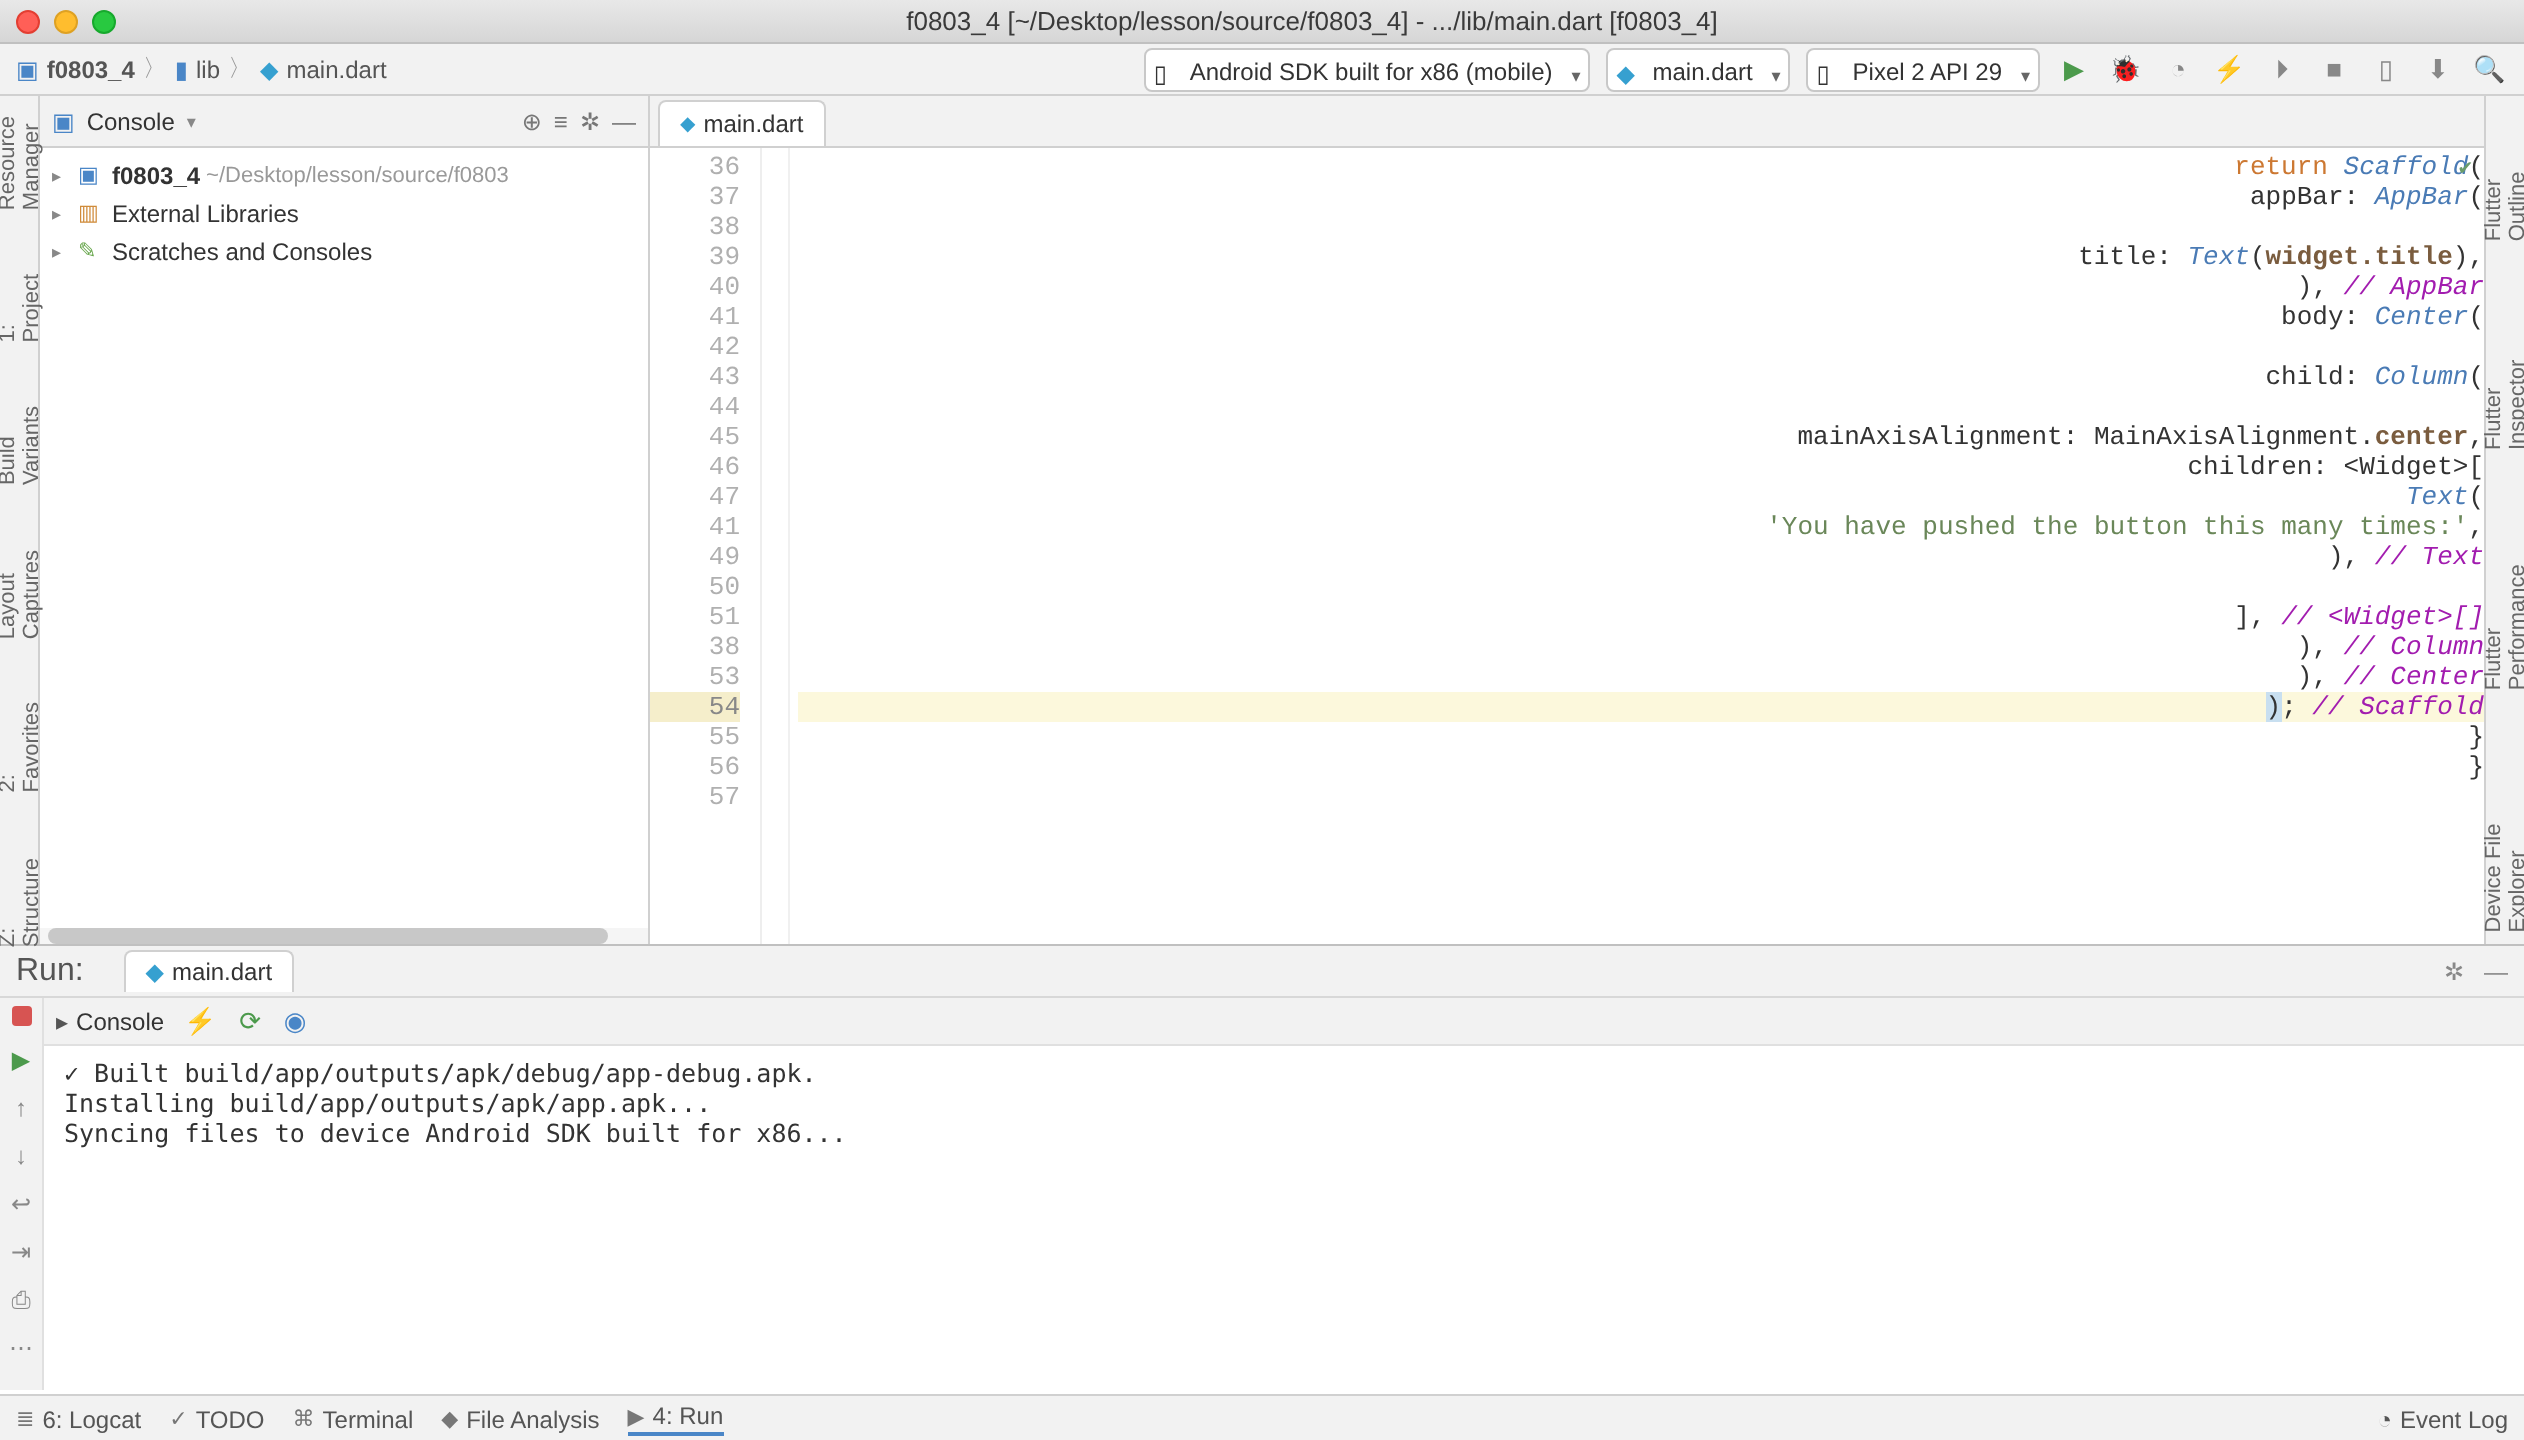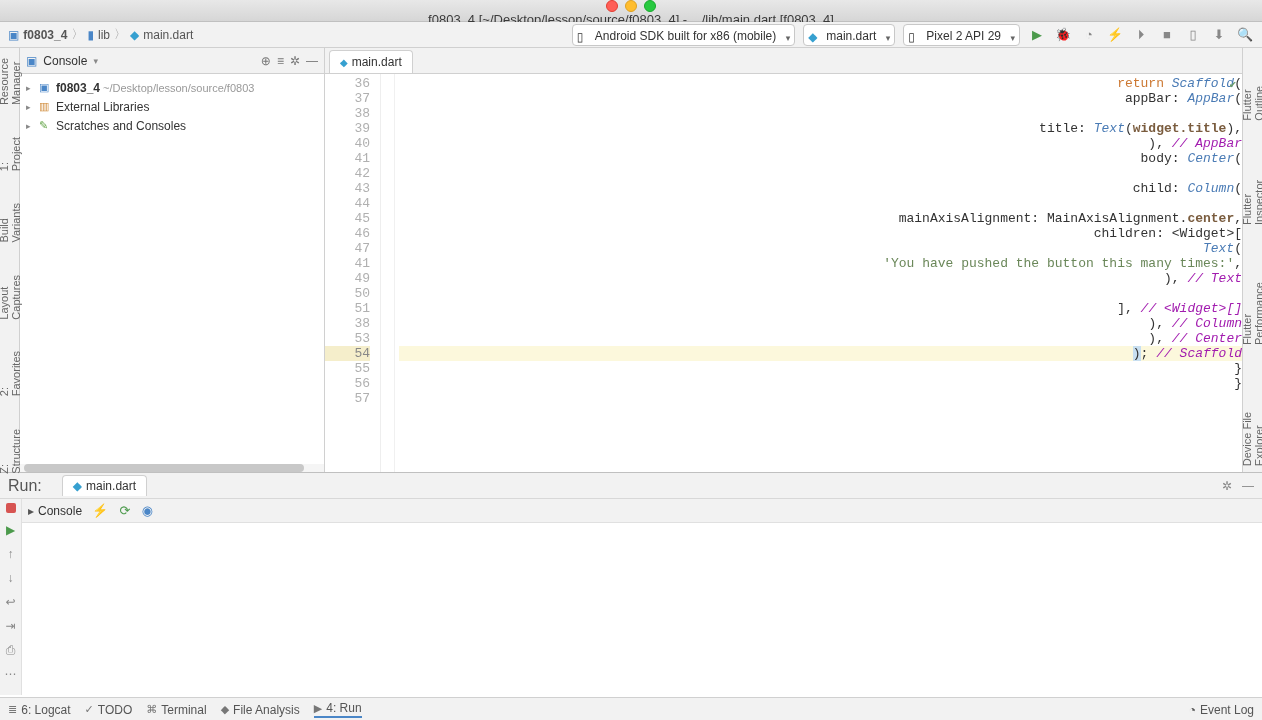--- a/index.html
+++ b/index.html
@@ -1,19 +1,19 @@
 <!DOCTYPE html>
 <html><head>
 <meta charset="utf-8">
 <style>
 * { margin: 0; padding: 0; box-sizing: border-box; }
 body { font-family: -apple-system, "Helvetica Neue", Arial, sans-serif; font-size: 12px; color: #333; background: #f2f2f2; width: 1262px; height: 720px; overflow: hidden; position: relative; }
 
 
-.titlebar { height: 22px; background: linear-gradient(#e8e8e8,#d6d6d6); display: flex; align-items: center; padding: 0 8px; border-bottom: 1px solid #c0c0c0; flex-direction: column; }
+.titlebar { height: 22px; background: linear-gradient(#e8e8e8,#d6d6d6); display: flex; align-items: center; padding: 0 8px; border-bottom: 1px solid #c0c0c0; }
 .traffic { display: flex; gap: 7px; }
 .traffic span { width: 12px; height: 12px; border-radius: 50%; }
 .tl-red { background: #ff5f57; border: 0.5px solid #e33e32; }
 .tl-yellow { background: #ffbd2e; border: 0.5px solid #dea123; }
 .tl-green { background: #28c940; border: 0.5px solid #17a92d; }
 .titlebar-title { flex:1; text-align:center; font-size:13px; color:#3a3a3a; }
 
 
 .navbar { height: 26px; background: #f2f2f2; display: flex; align-items: center; padding: 0 8px; border-bottom: 1px solid #d0d0d0; gap: 4px; position: relative; }
 .nav-crumbs { display:flex; align-items:center; gap:4px; font-size:12px; color:#555; }
@@ -264,20 +264,23 @@
         <div class="console-tab">
           <span style="color:#555">▸</span>
           <span>Console</span>
         </div>
         <div class="console-tools">
           <span style="color:#d99b2a">⚡</span>
           <span style="color:#4c9a4c">⟳</span>
           <span style="color:#4a86c7">◉</span>
         </div>
       </div>
+      <div class="console-out">✓ Built build/app/outputs/apk/debug/app-debug.apk.
+Installing build/app/outputs/apk/app.apk...
+Syncing files to device Android SDK built for x86...</div>
     </div>
   </div>
 </div>
 
 <div class="bottom-strip" id="bottom-strip">
 <div class="bs-item">
       <span style="font-size:11px;color:#777">≣</span>
       <span>6: Logcat</span>
     </div>
     <div class="bs-item">

